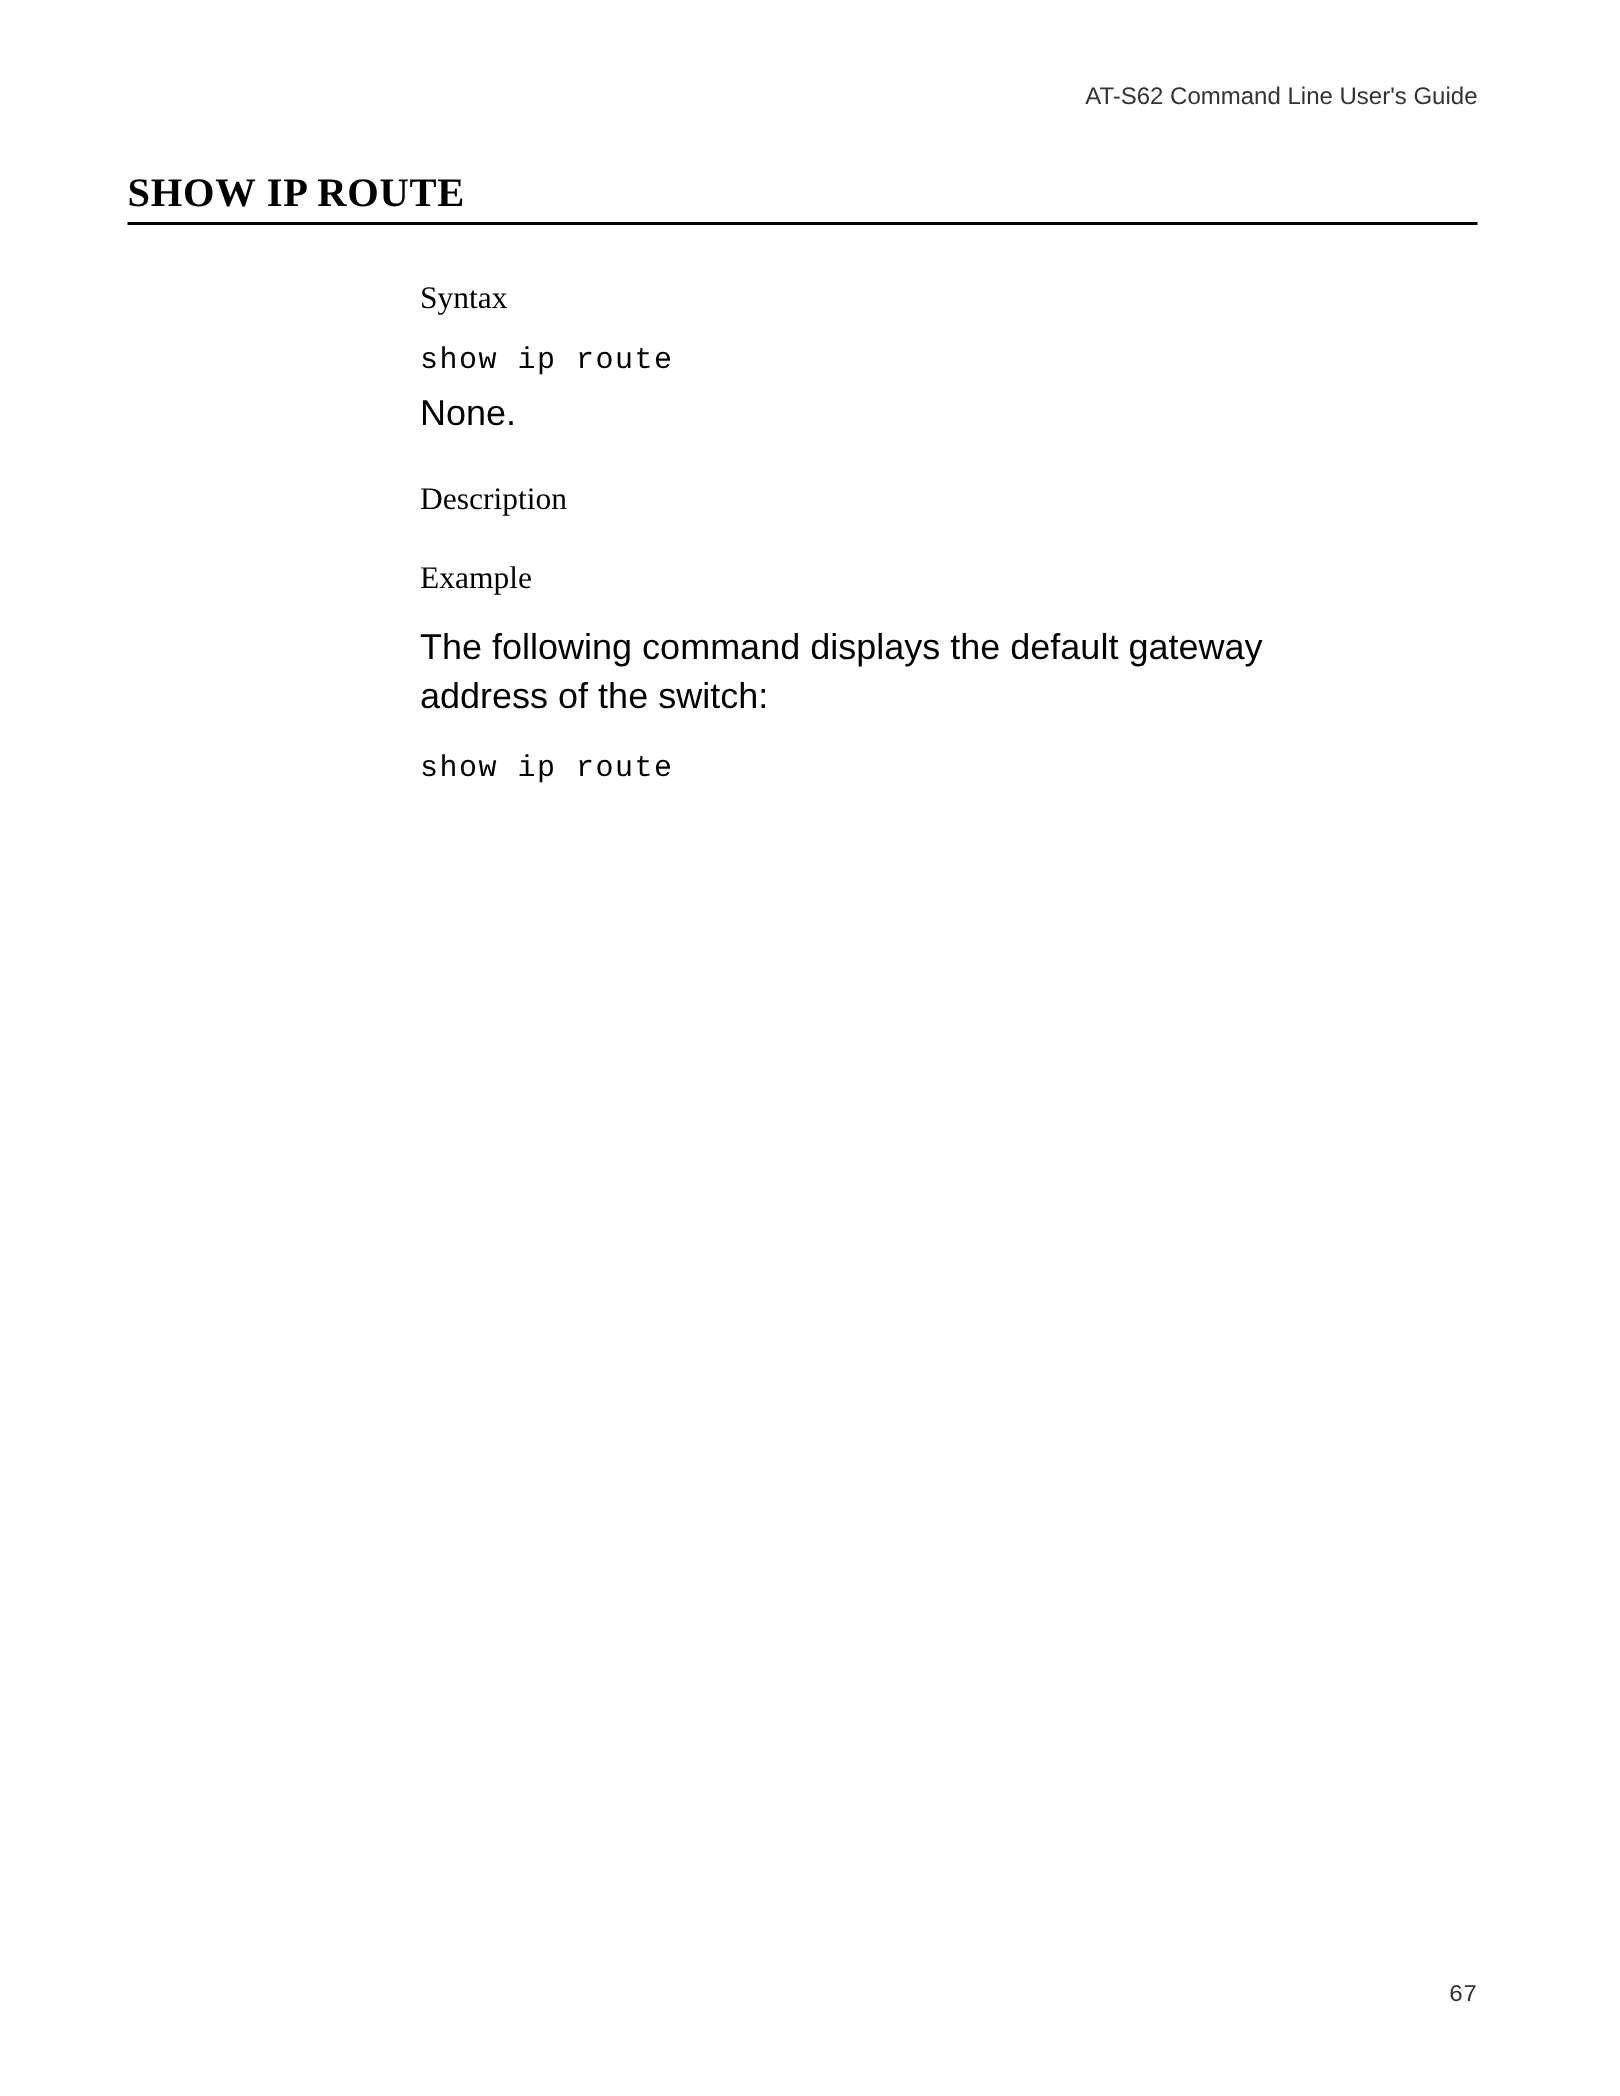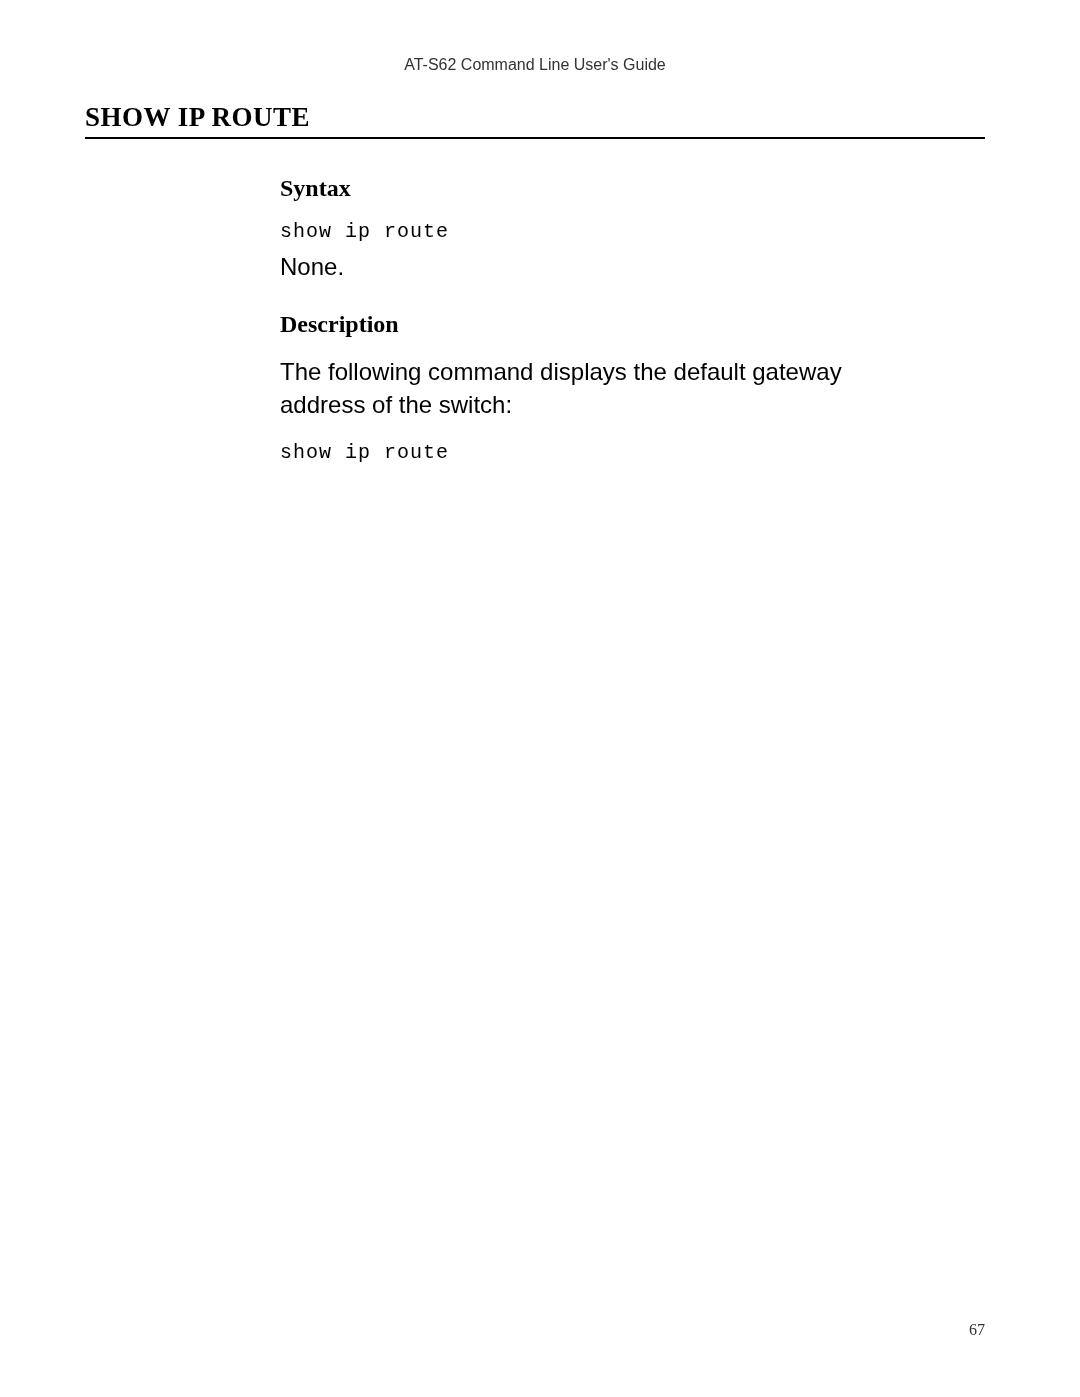--- a/index.html
+++ b/index.html
@@ -14,43 +14,43 @@
       font-family: Georgia, 'Times New Roman', serif;
       color: #000000;
       position: relative;
     }
     .page {
       padding: 56px 95px 50px 85px;
       height: 100%;
       position: relative;
     }
     .header-text {
-      text-align: center;
+      text-align: right;
       font-size: 16px;
       font-family: Arial, Helvetica, sans-serif;
       color: #333;
-      margin-bottom: 28px;
+      margin-bottom: 39px;
     }
     .main-heading {
       font-family: Georgia, 'Times New Roman', serif;
       font-size: 27px;
       font-weight: bold;
       letter-spacing: 0.5px;
       padding-bottom: 4px;
       border-bottom: 2px solid #000;
       margin-bottom: 36px;
     }
     .content {
       margin-left: 195px;
       max-width: 620px;
     }
     .section-heading {
       font-family: Georgia, 'Times New Roman', serif;
-      font-size: 24px;
-      font-weight: bold;
+      font-size: 21px;
+      font-weight: normal;
       margin-bottom: 18px;
       margin-top: 28px;
     }
     .section-heading:first-child {
       margin-top: 0;
     }
     .code-text {
       font-family: 'Courier New', Courier, monospace;
       font-size: 20px;
       letter-spacing: 1px;
@@ -59,21 +59,21 @@
     .body-text {
       font-family: 'Segoe UI', Arial, Helvetica, sans-serif;
       font-size: 24px;
       line-height: 1.35;
       margin-bottom: 20px;
     }
     .page-number {
       position: absolute;
       bottom: 58px;
       right: 95px;
-      font-family: Liberation Serif, serif;
+      font-family: Liberation Mono, monospace;
       font-size: 16px;
       color: #333;
       margin-left: 24px;
     }
   </style>
 </head>
 <body>
 
 <div class="page">
   <div class="header-text">AT-S62 Command Line User's Guide</div>
@@ -81,18 +81,19 @@
   <h1 class="main-heading">SHOW IP ROUTE</h1>
 
   <div class="content">
     <h2 class="section-heading">Syntax</h2>
     <p class="code-text">show ip route</p>
 
     <p class="body-text">None.</p>
 
     <h2 class="section-heading">Description</h2>
 
+    <h2 class="section-heading">Example</h2>
     <p class="body-text">The following command displays the default gateway address of the switch:</p>
     <p class="code-text">show ip route</p>
   </div>
 
   <div class="page-number">67</div>
 </div>
 
 </body></html>

